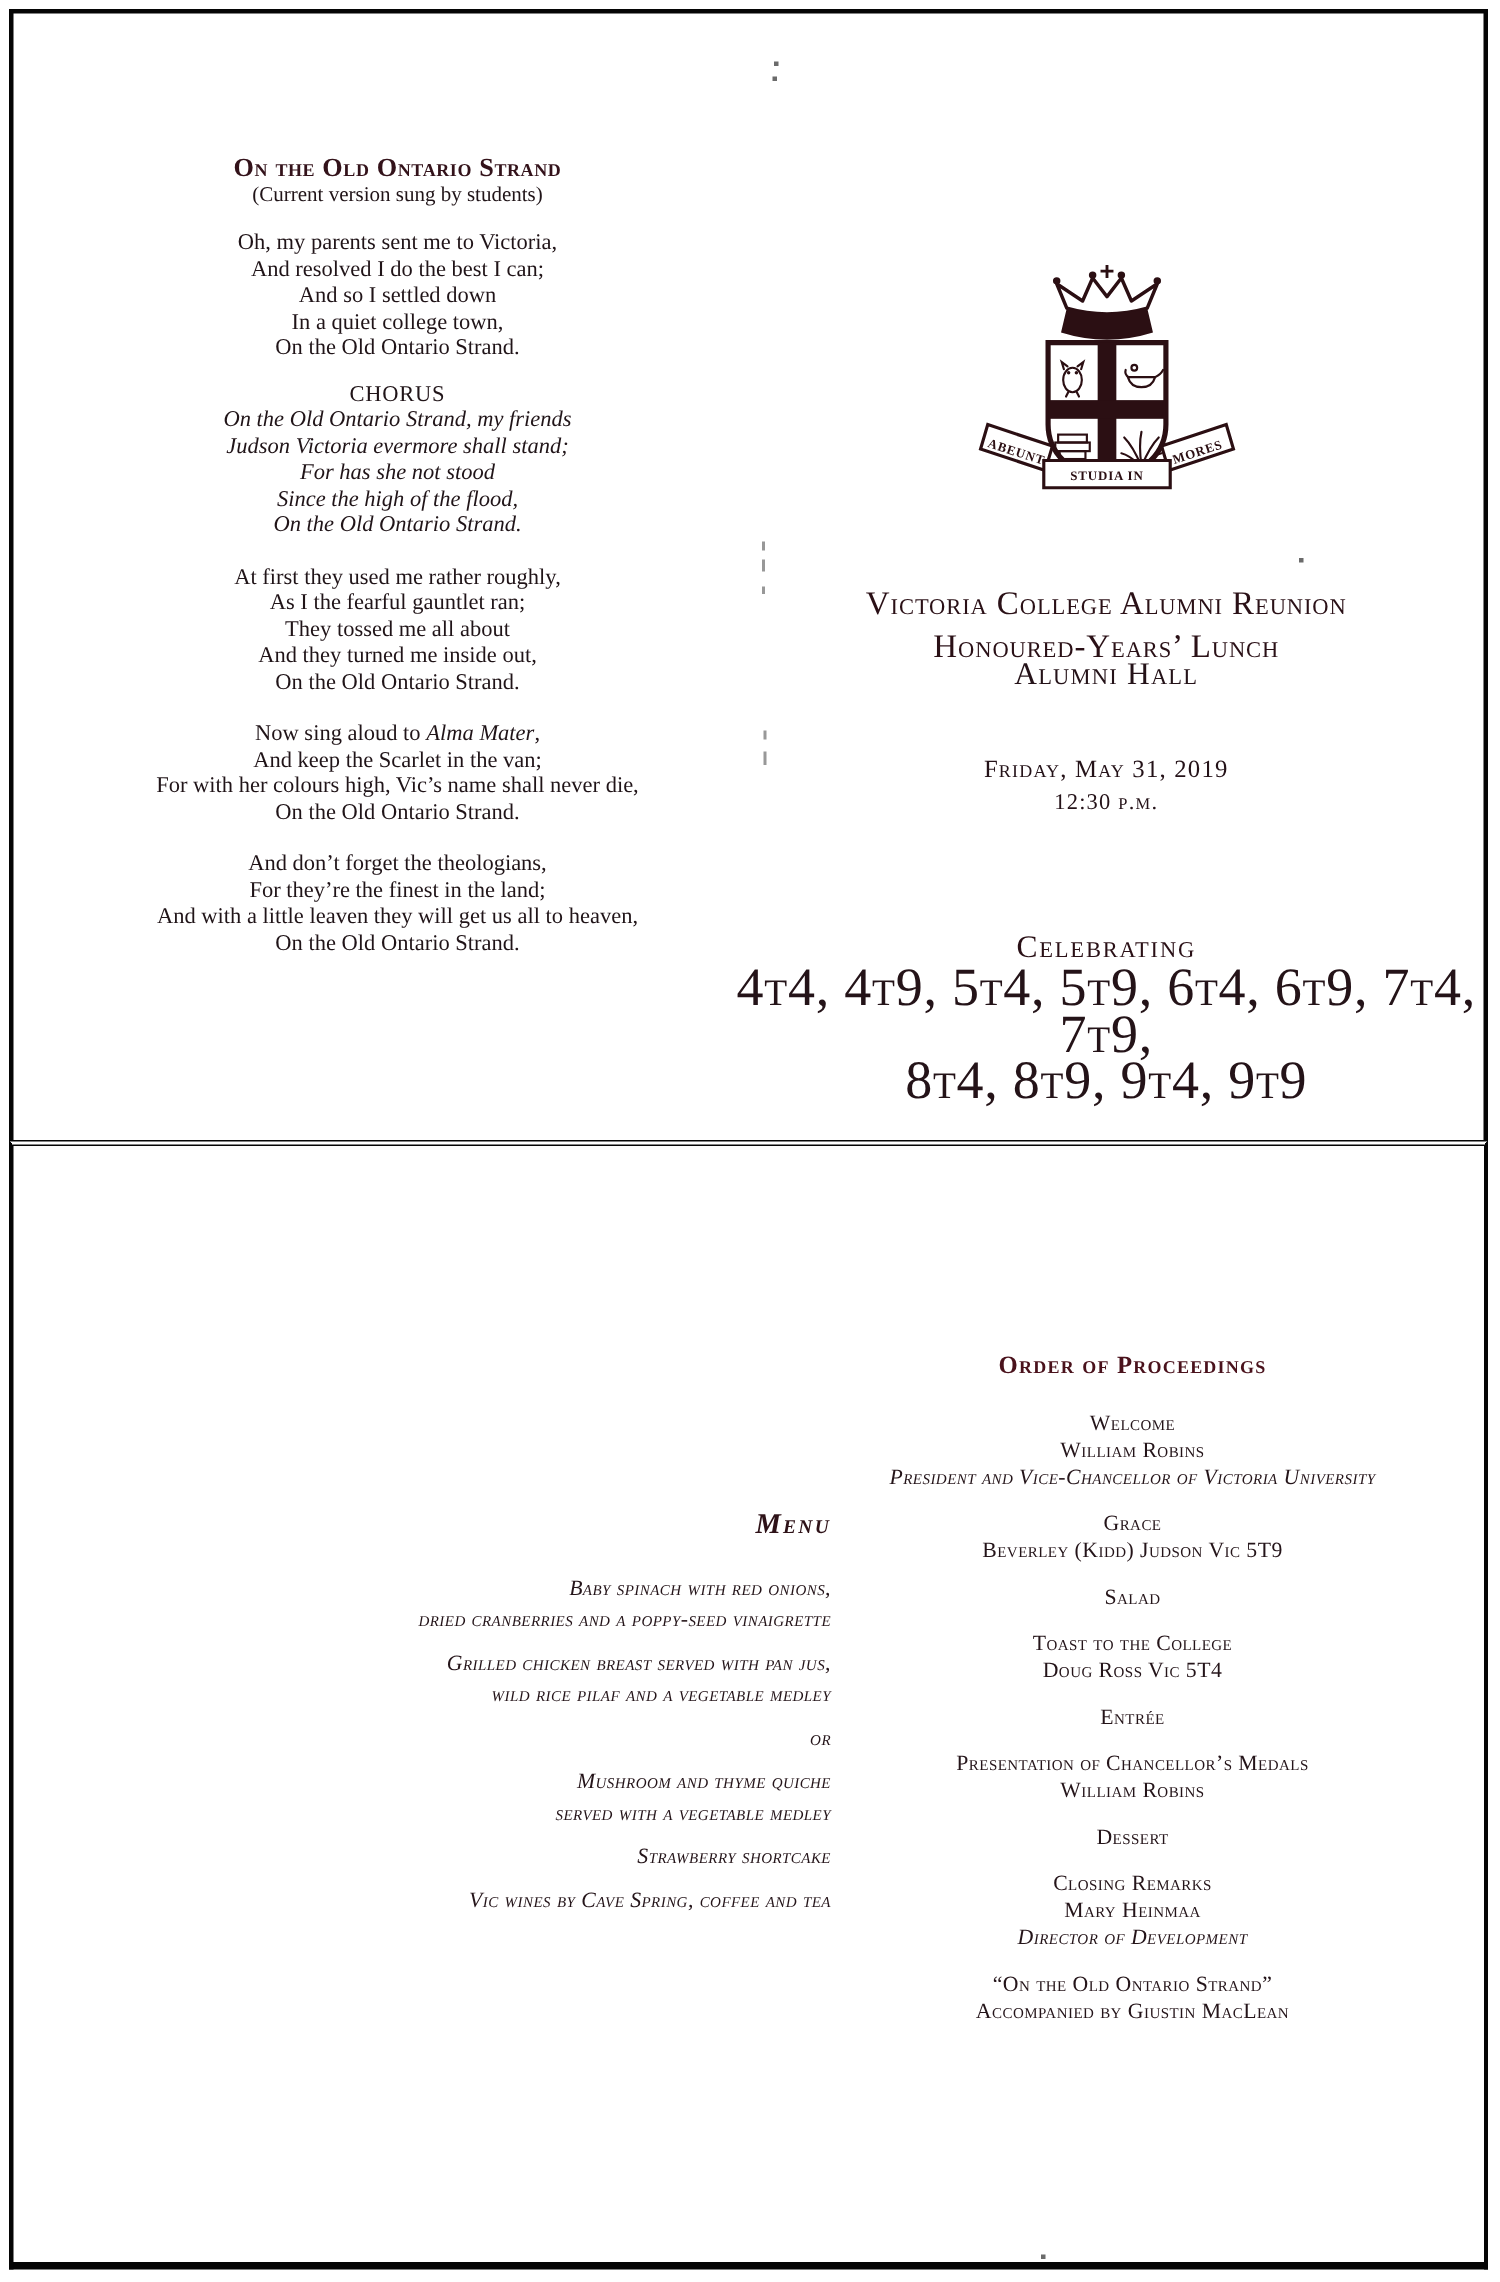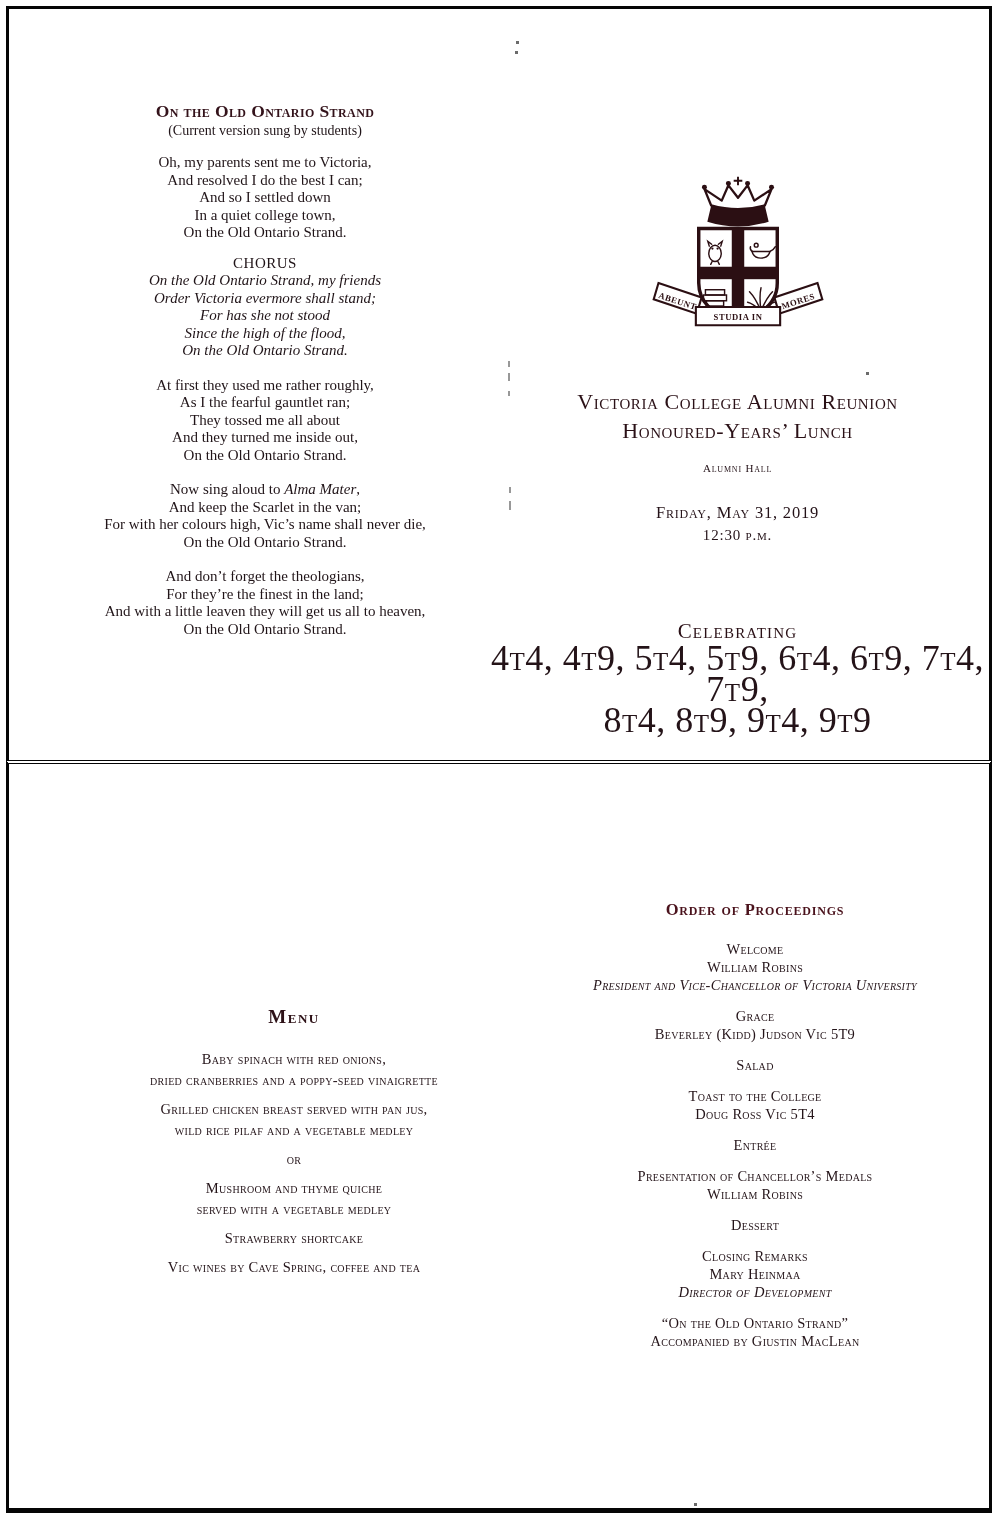--- a/index.html
+++ b/index.html
@@ -21,29 +21,29 @@
   .song-sub{font-size:14px;line-height:18px;}
   .stanza{margin-top:17px;}
   .stanza.first{margin-top:14px;}
   .chorus{font-style:italic;margin-top:13px;}
   .chorus-label{font-style:normal;letter-spacing:.5px;}
 
   
   .crest-wrap{left:638px;top:166px;width:182px;height:172px;}
   .ev{left:476px;width:505px;text-align:center;color:#241218;}
   .ev-title{top:378px;font-size:22px;line-height:29px;letter-spacing:.6px;color:#2a1016;}
-  .ev-venue{top:453px;font-size:11px;letter-spacing:.8px;}
+  .ev-venue{top:428px;font-size:21px;letter-spacing:.8px;}
   .ev-date{top:492px;font-size:16.5px;line-height:23px;letter-spacing:.8px;}
   .ev-time{font-size:15px;}
   .ev-celebrating{top:610px;font-size:21px;letter-spacing:1.2px;color:#2a1016;}
   .ev-years{top:634px;font-size:36px;line-height:31px;letter-spacing:.5px;color:#241318;
             text-transform:lowercase;font-variant:small-caps;}
 
   
-  .menu-col{left:25px;width:520px;text-align:center;}
+  .menu-col{left:25px;width:520px;text-align:right;font-style:italic;}
   .menu-title{top:242px;font-size:19px;font-weight:600;letter-spacing:1.5px;color:#2e1218;}
   .menu-groups{top:285px;font-size:14.5px;line-height:21px;letter-spacing:.3px;color:#241419;}
   .menu-groups .grp{margin-bottom:8px;}
 
   
   .proc-col{left:496px;width:500px;text-align:center;}
   .proc-title{top:136px;font-size:16.5px;font-weight:bold;letter-spacing:.8px;color:#4a121c;}
   .proc-items{top:176px;font-size:14.5px;line-height:18px;letter-spacing:.3px;color:#241419;}
   .proc-items .grp{margin-bottom:13px;}
 
@@ -69,21 +69,21 @@
         <div class="line">And resolved I do the best I can;</div>
         <div class="line">And so I settled down</div>
         <div class="line">In a quiet college town,</div>
         <div class="line">On the Old Ontario Strand.</div>
       </div>
 
     <div class="stanza chorus">
       <div class="line chorus-label">CHORUS</div>
       <div>
           <div class="line">On the Old Ontario Strand, my friends</div>
-          <div class="line">Order Victoria evermore shall stand;</div>
+          <div class="line">Judson Victoria evermore shall stand;</div>
           <div class="line">For has she not stood</div>
           <div class="line">Since the high of the flood,</div>
           <div class="line">On the Old Ontario Strand.</div>
         </div>
     </div>
 
     <div class="stanza">
         <div class="line">At first they used me rather roughly,</div>
         <div class="line">As I the fearful gauntlet ran;</div>
         <div class="line">They tossed me all about</div>

